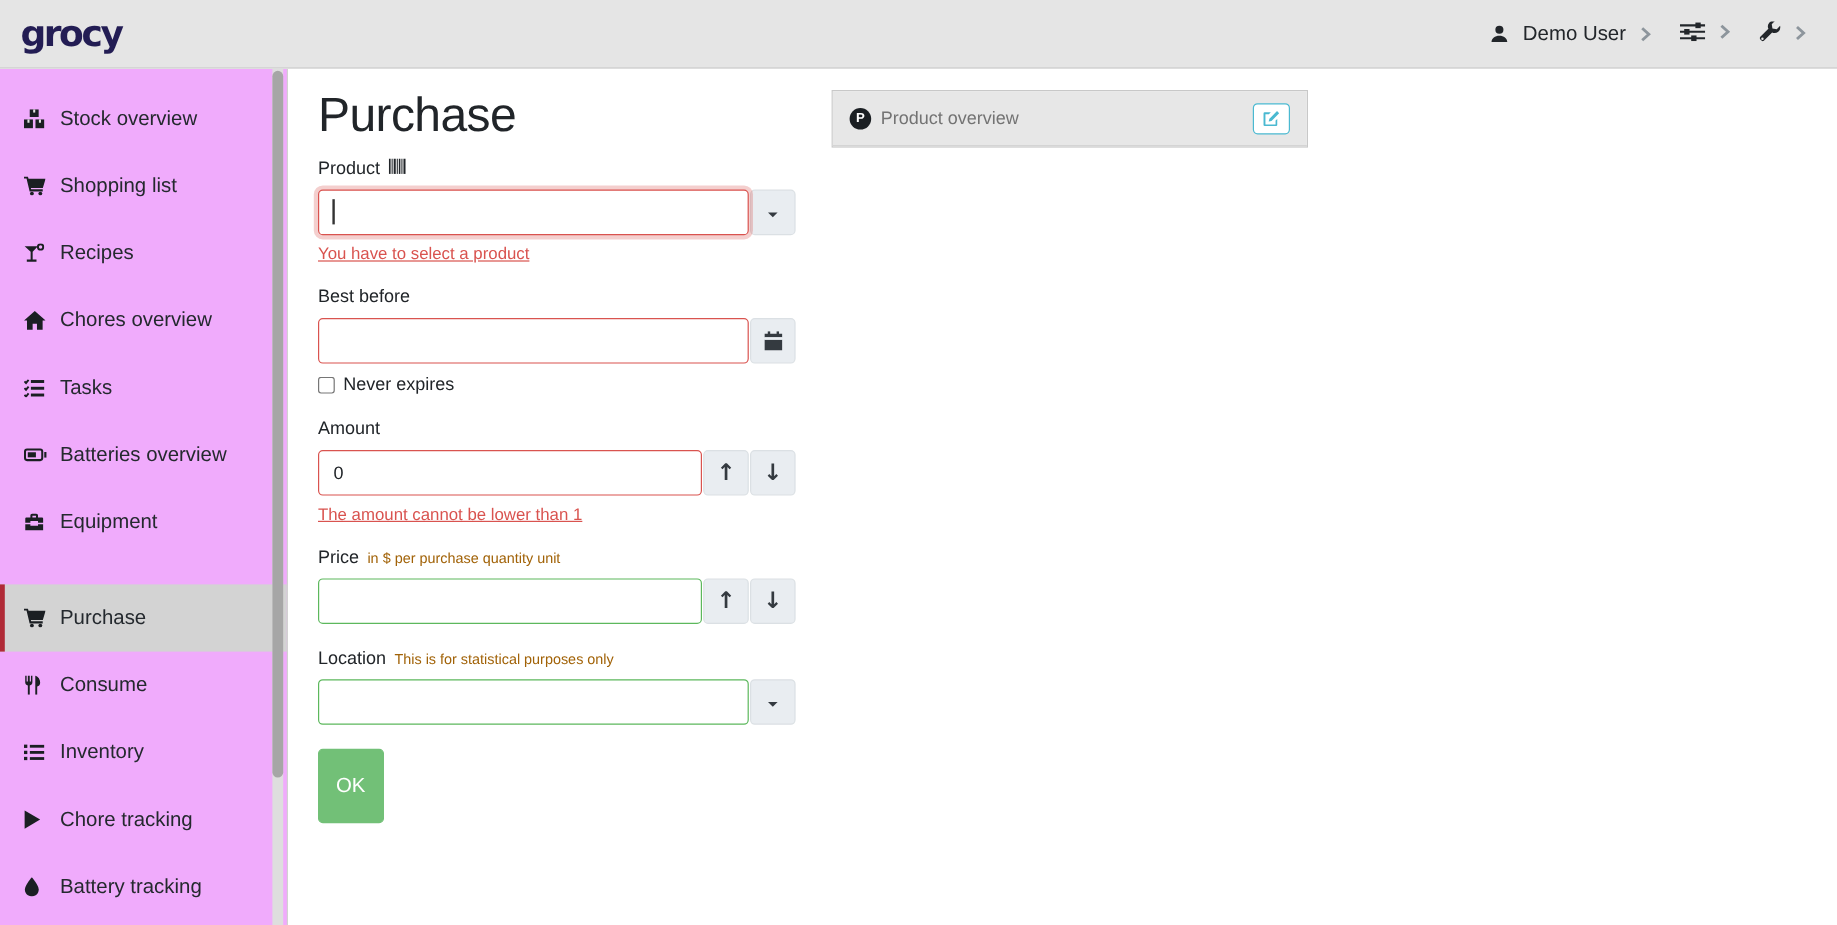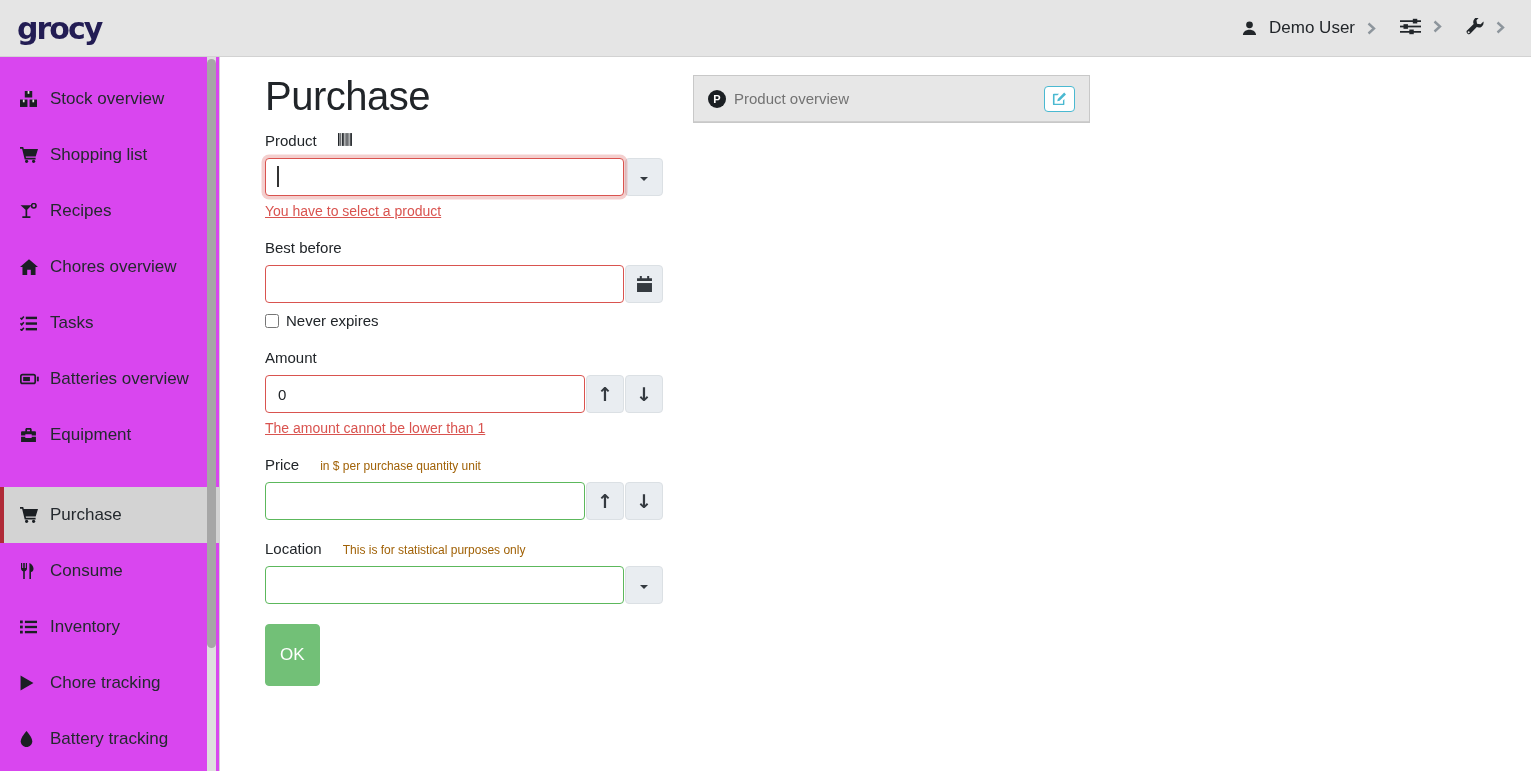--- a/index.html
+++ b/index.html
@@ -12,39 +12,39 @@
             justify-content:space-between; padding:0 26px 0 17px; z-index:10; }
   .logo { font-size:30px; font-weight:bold; letter-spacing:-2px; color:#231d54;
           font-family:"DejaVu Sans", sans-serif; cursor:pointer; }
   .header-right { display:flex; align-items:flex-start; gap:24px; }
   .hgroup { display:flex; align-items:center; gap:12px; }
   .hgroup .hicon { color:#22262a; display:flex; align-items:center; }
   .huser-label { font-size:17px; color:#22262a; }
   .chev { color:#8d959c; display:flex; align-items:center; }
 
   
-  .sidebar { position:fixed; top:57px; left:0; bottom:0; width:220px; background:#d946ef;
+  .sidebar { position:fixed; top:57px; left:0; bottom:0; width:240px; background:#f0abfc;
              border-right:1px solid #d2d2d2; padding-top:14px; z-index:5; }
   .nav-item { height:56px; display:flex; align-items:center; padding-left:20px;
               font-size:17px; color:#24292e; cursor:pointer; }
   .nav-item .nicon { width:22px; margin-right:8px; display:flex; align-items:center; color:#1b1f23; }
   .nav-item.active { background:#d3d3d3; border-left:4px solid #b02a37; padding-left:16px; }
   .nav-item.group-start { margin-top:24px; }
   .sb-track { position:absolute; top:0; right:3px; bottom:0; width:9px; background:#dedede; }
   .sb-thumb { position:absolute; top:2px; right:3px; width:9px; height:589px;
               background:#a6a6a6; border-radius:5px; cursor:grab; }
 
   
   .main { position:relative; margin-left:252px; margin-top:57px; height:714px;
           background:#fff; padding:17px 0 0 13px; }
   .page-title { font-size:40px; font-weight:500; letter-spacing:-0.5px; margin:0 0 13px 0; }
 
   .form-col { width:398px; }
   .form-group { margin-bottom:20px; }
-  .lbl-row { display:flex; align-items:baseline; gap:21px; margin-bottom:9px; }
+  .lbl-row { display:flex; align-items:baseline; gap:7px; margin-bottom:9px; }
   .lbl { font-size:15px; color:#212529; }
   .lbl-hint { font-size:12px; color:#a16207;text-align:right; }
   .input-row { display:flex; gap:1px; }
   .ctl { flex:1; height:38px; border:1px solid #ced4da; border-radius:4px;
          padding:0 12px; font-size:15px; font-family:"Liberation Sans",sans-serif;
          color:#212529; outline:none; background:#fff; position:relative; }
   input.ctl { min-width:0; }
   .is-invalid { border-color:#d9534f; }
   .glow { box-shadow:0 0 0 3.5px rgba(217,83,79,.28); }
   .is-valid { border-color:#5cb85c; }

